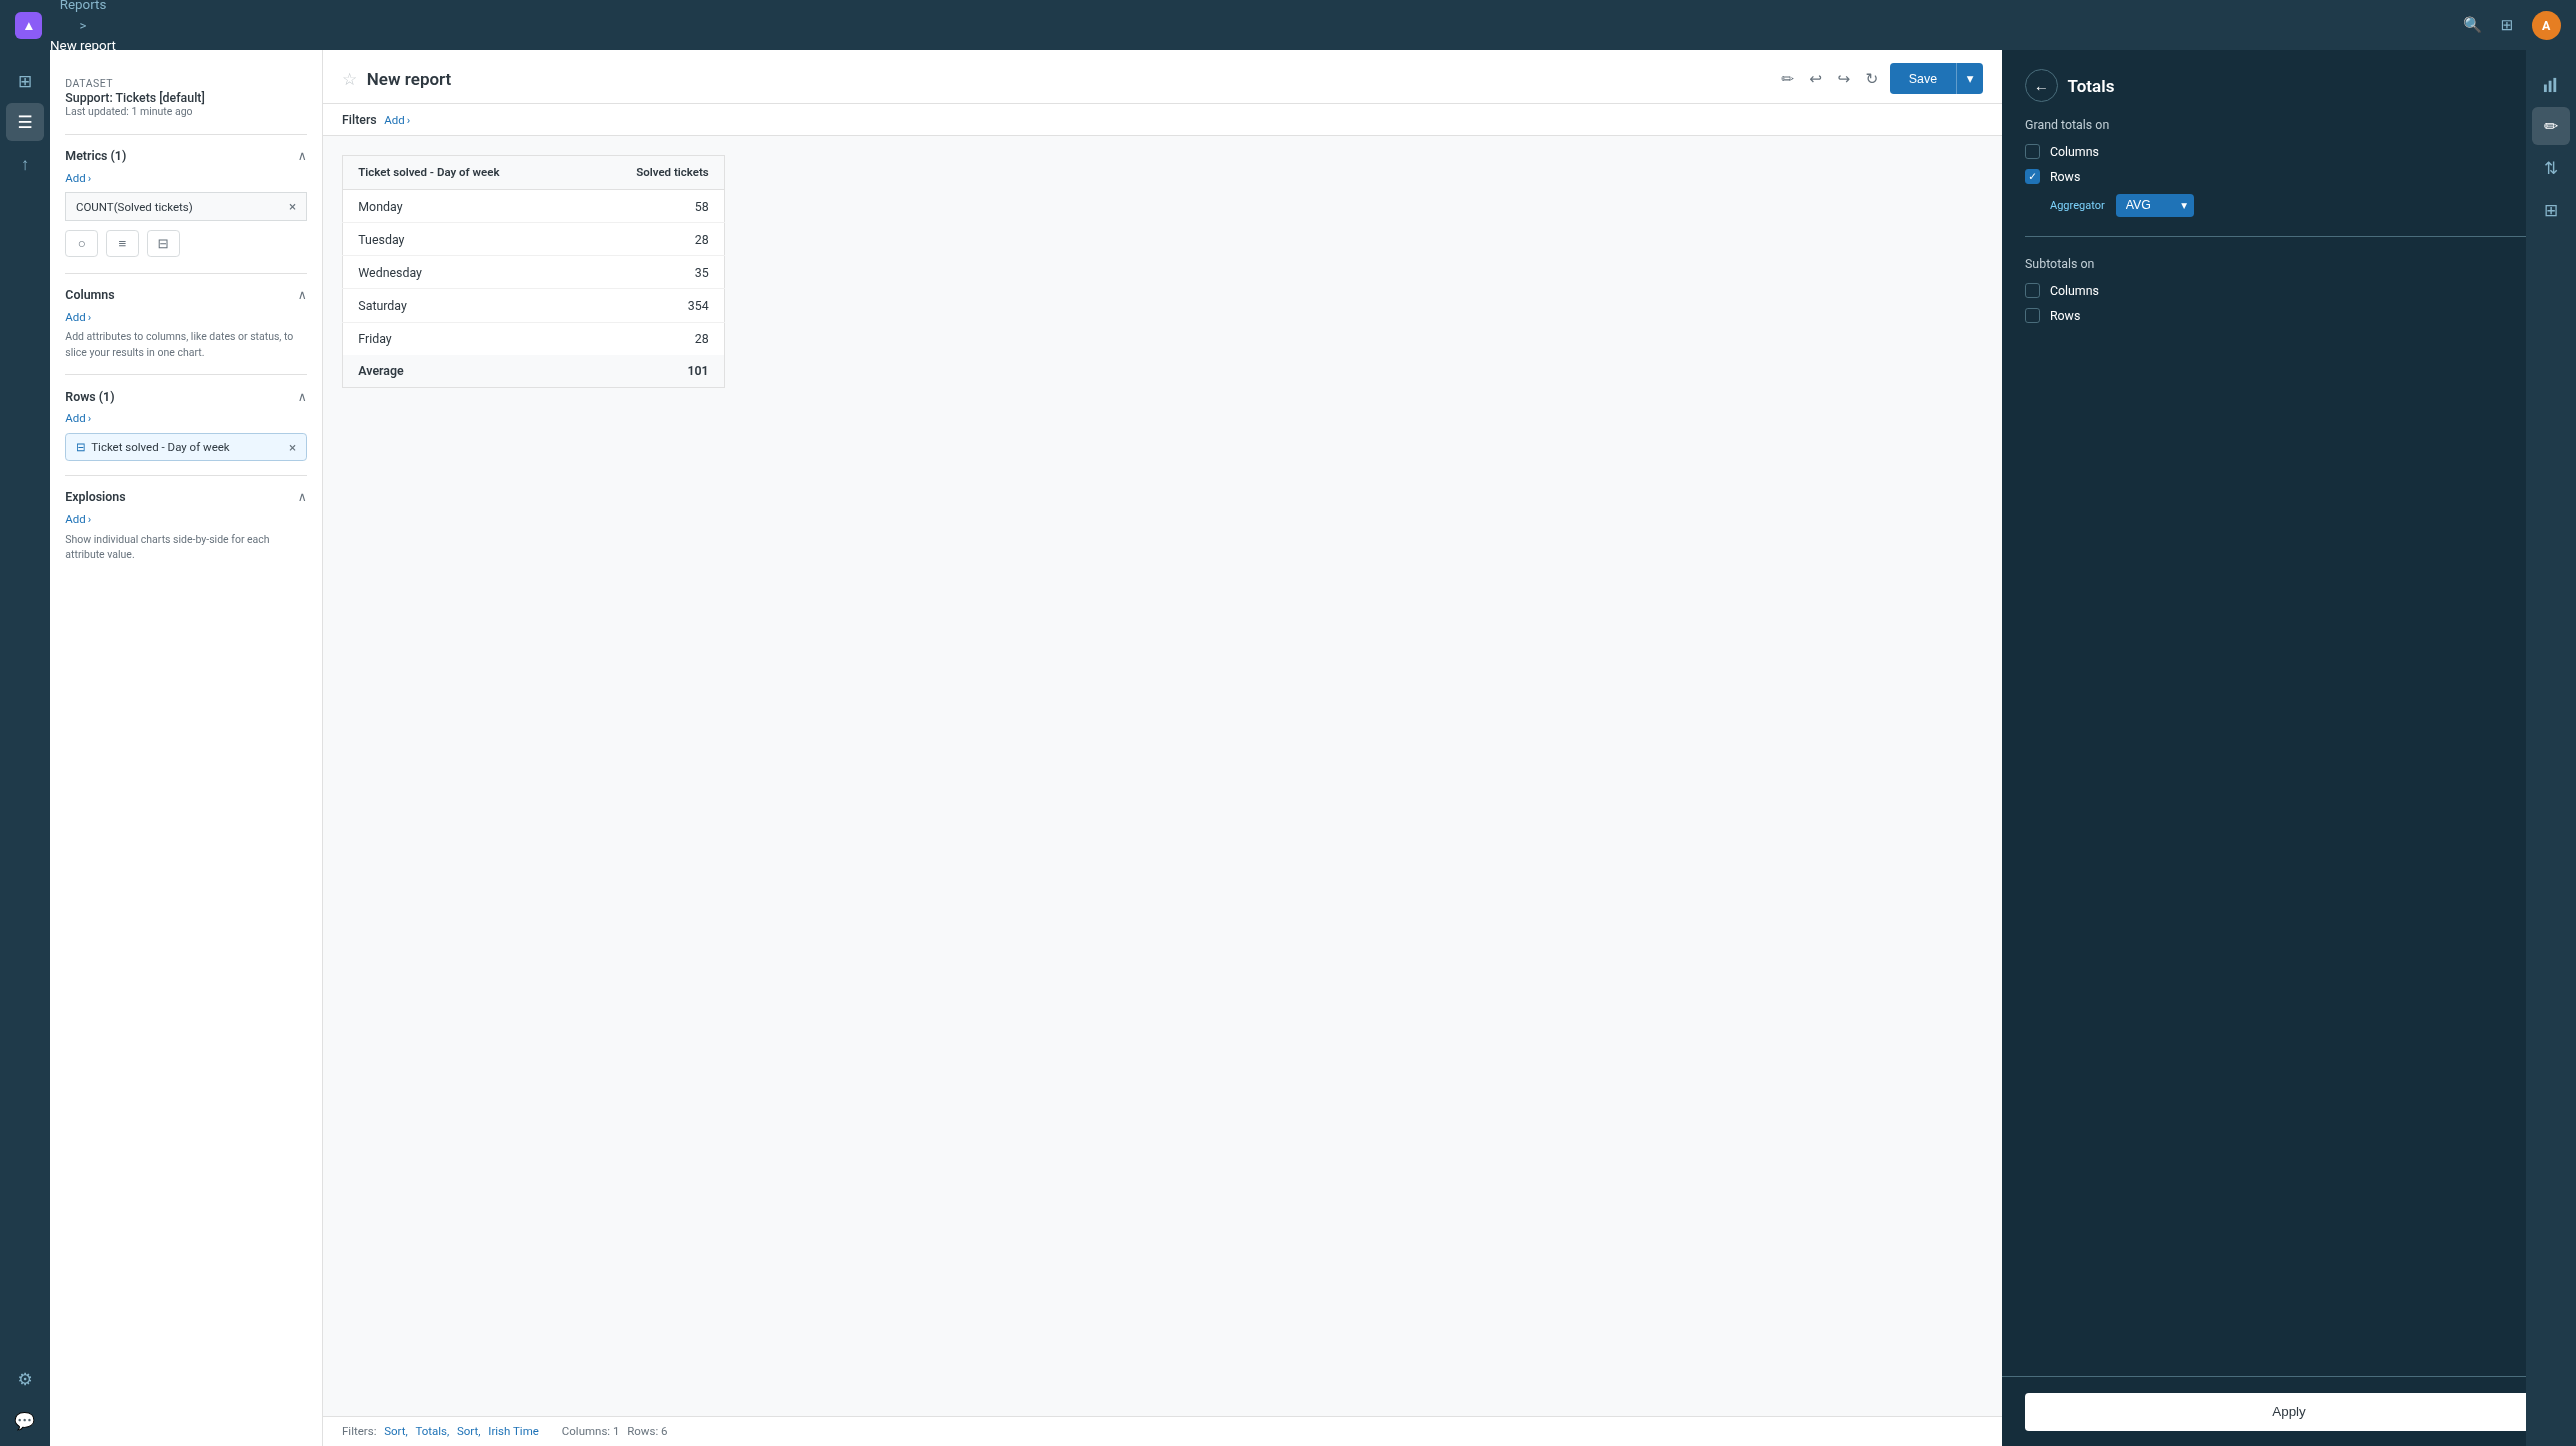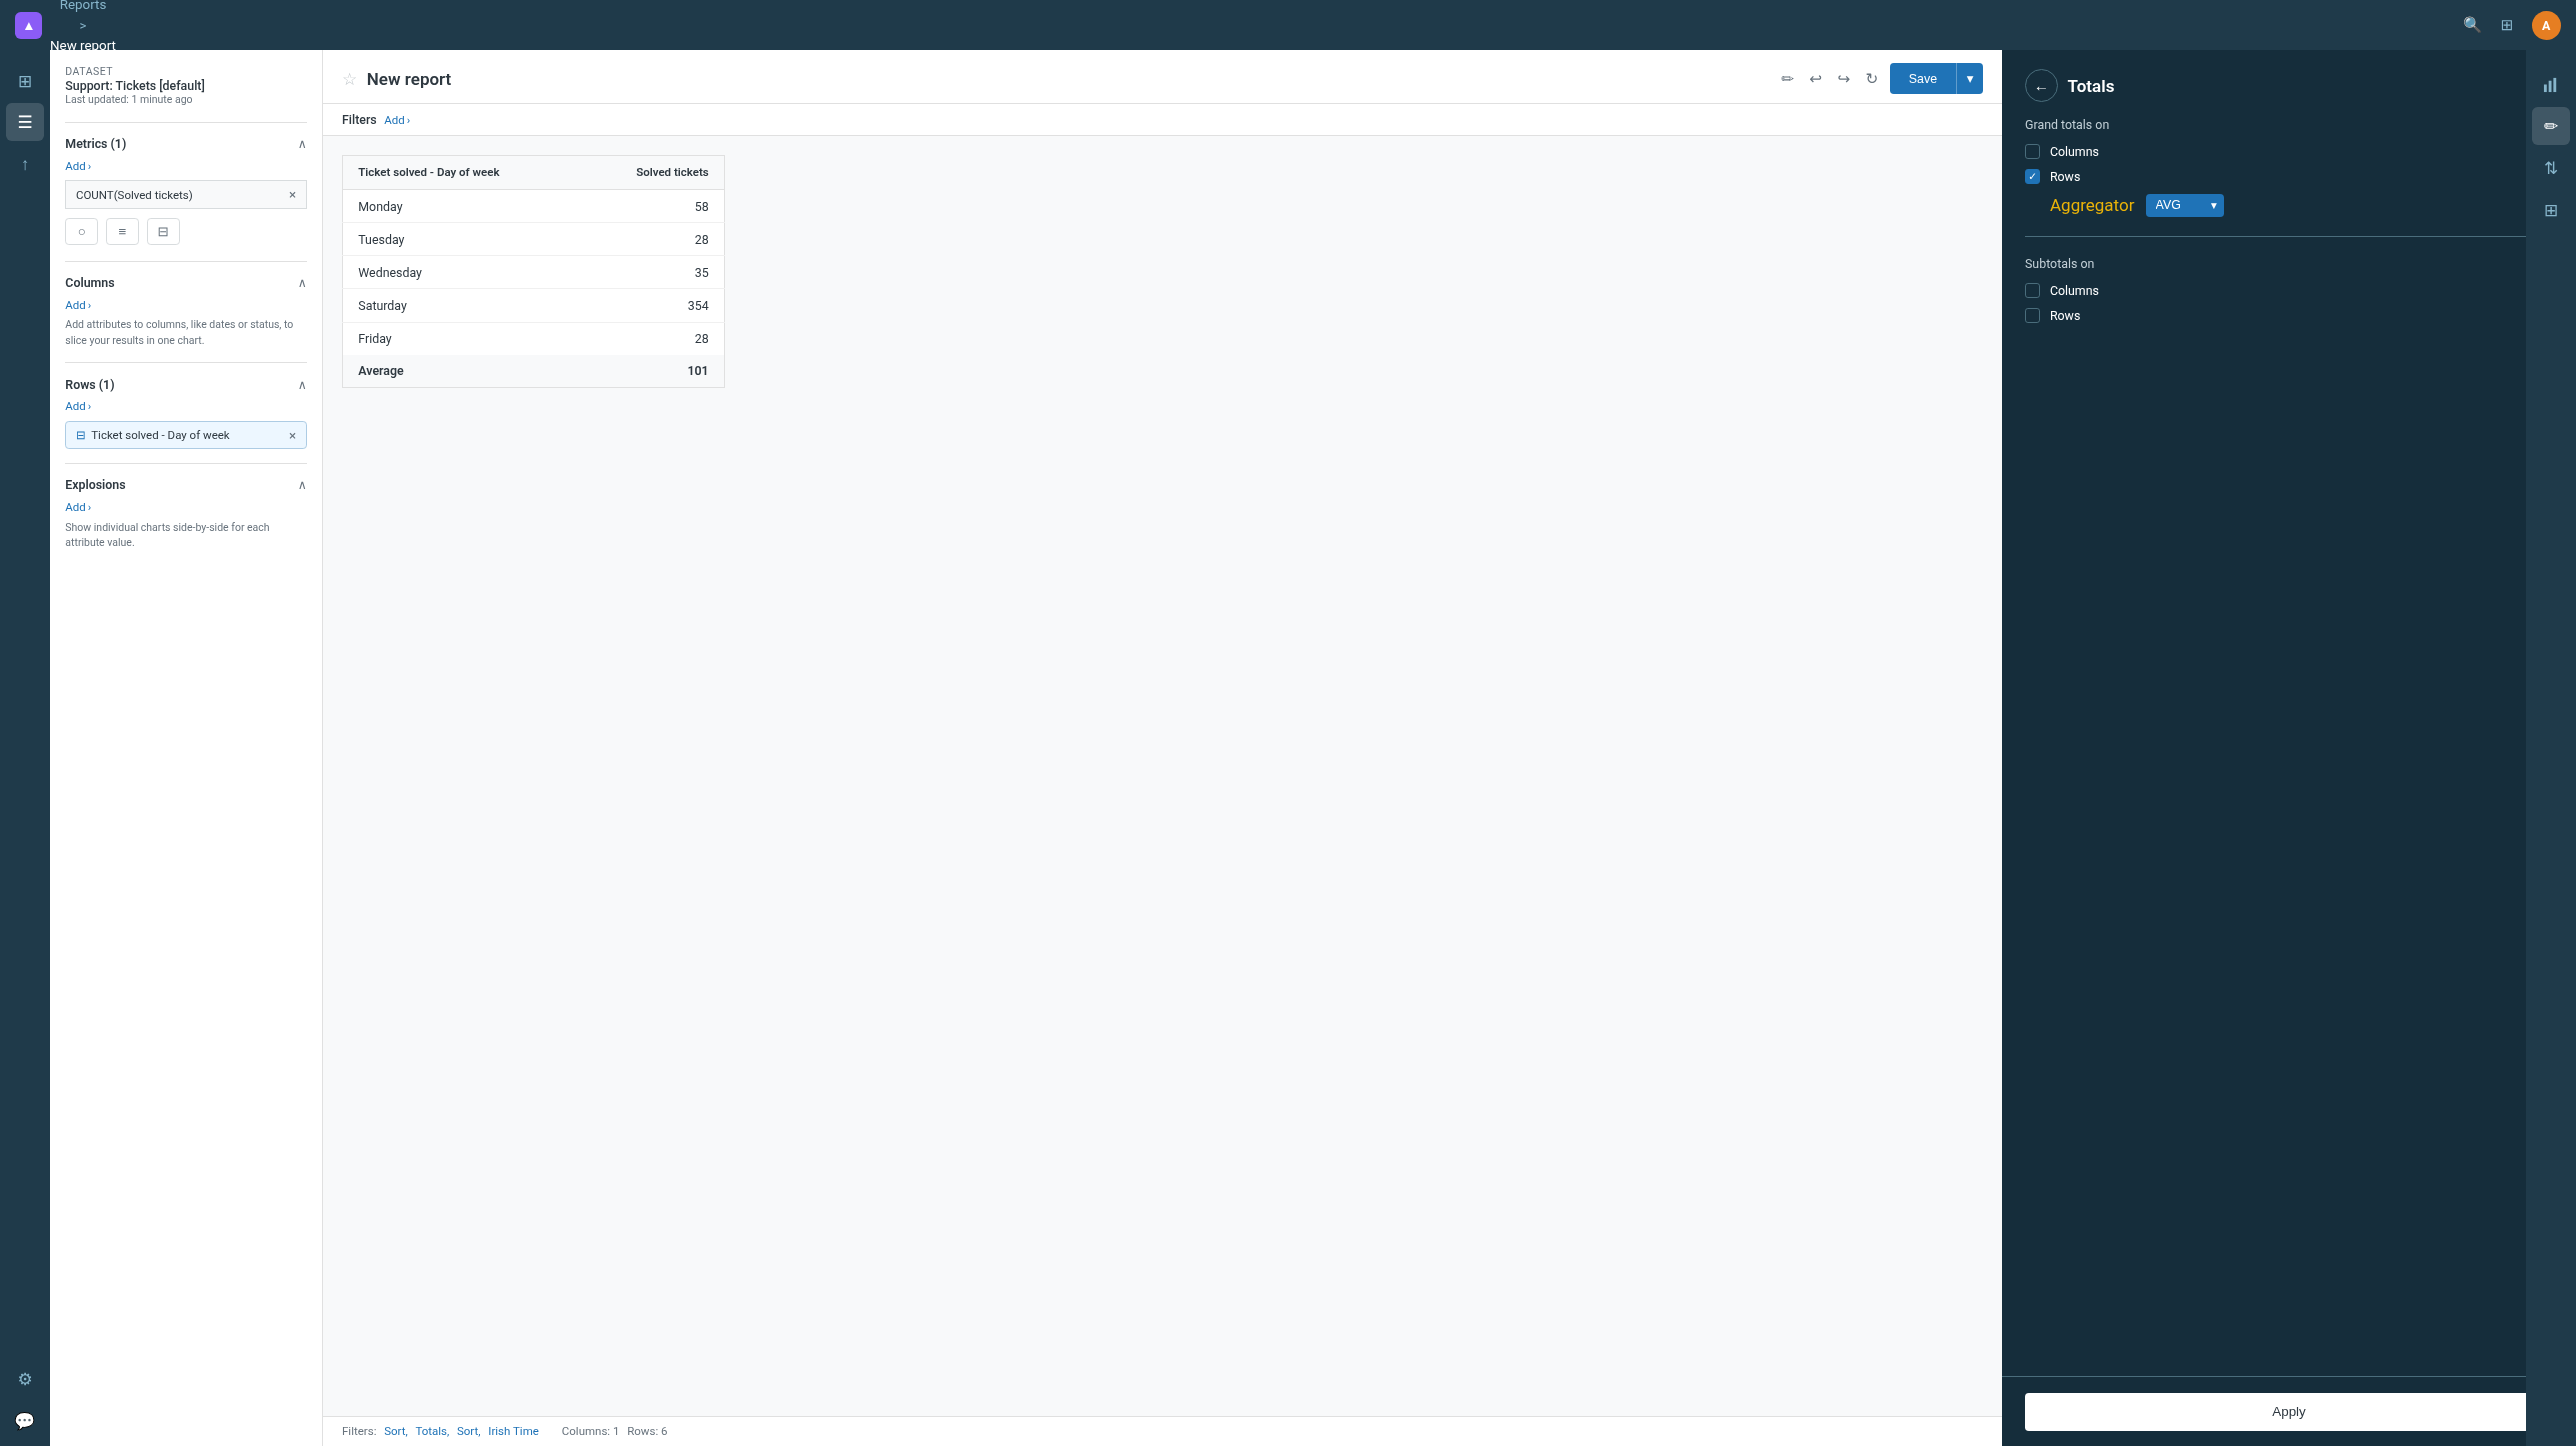--- a/index.html
+++ b/index.html
@@ -67,21 +67,21 @@
     
     .left-panel {
       width: 273px;
       background: white;
       border-right: 1px solid #e0e0e0;
       overflow-y: auto;
       padding: 15.3px;
       flex-shrink: 0;
     }
     .dataset-info { margin-bottom: 15.3px; }
-    .dataset-label { font-size: 10.5px; color: #68737d; text-transform: uppercase; letter-spacing: 0.5px; }
+    .dataset-label { font-size: 10.5px; color: #68737d; text-transform: uppercase; letter-spacing: 0.5px; margin-top: 12px; }
     .dataset-name { font-size: 12.4px; color: #2f3941; font-weight: 500; }
     .dataset-updated { font-size: 10.5px; color: #68737d; }
 
     .section-header {
       display: flex;
       align-items: center;
       justify-content: space-between;
       margin-bottom: 7.7px;
     }
     .section-title { font-size: 12.4px; font-weight: 600; color: #2f3941; }
@@ -285,21 +285,21 @@
       background: #1f73b7;
       border-color: #1f73b7;
     }
     .checkbox.checked::after { content: '✓'; color: white; font-size: 10.5px; }
     .checkbox-label { font-size: 12.4px; color: white; }
 
     .aggregator-row {
       display: flex; align-items: center; gap: 11.5px;
       margin: 3.8px 0 3.8px 25px;
     }
-    .aggregator-label { font-size: 17px; color: #eab308; }
+    .aggregator-label { font-size: 11px; color: #7dd3fc; }
     .aggregator-select {
       background: #1f73b7;
       border: none;
       border-radius: 3.8px;
       color: white;
       padding: 4.8px 23px 4.8px 9.6px;
       font-size: 12.4px;
       cursor: pointer;
       appearance: none;
       -webkit-appearance: none;

